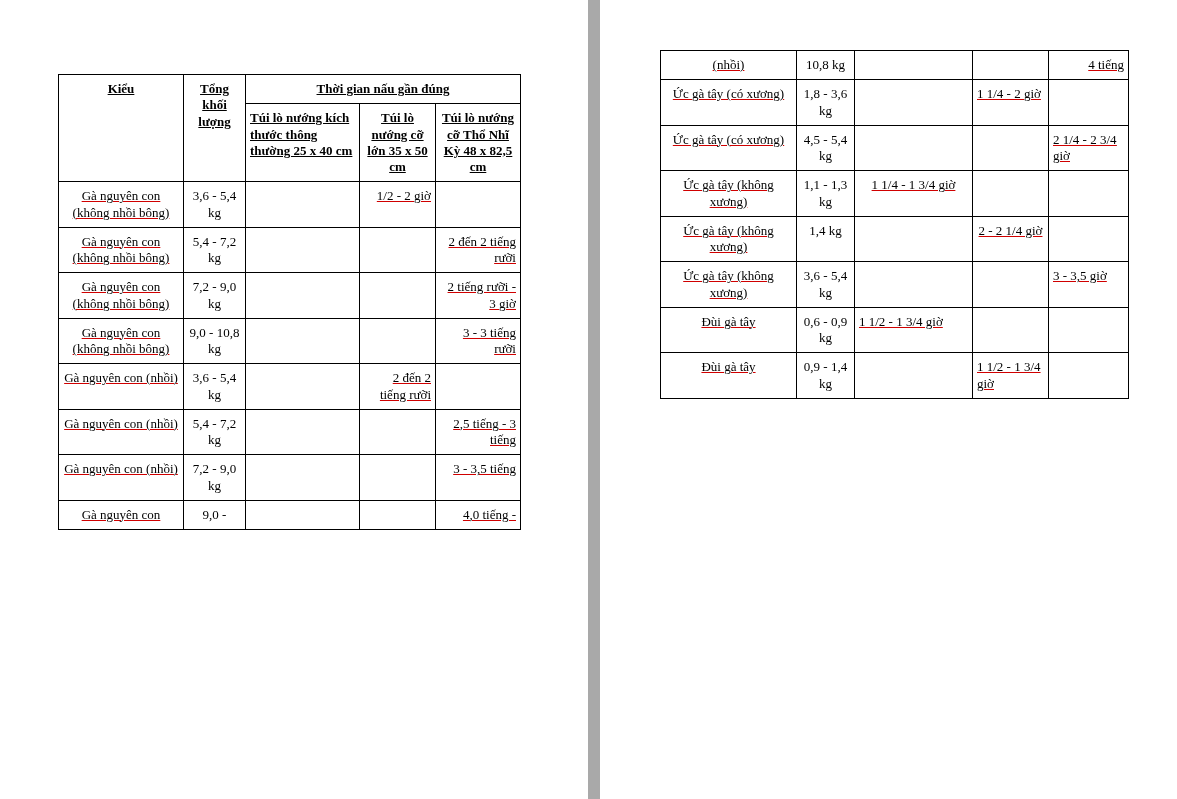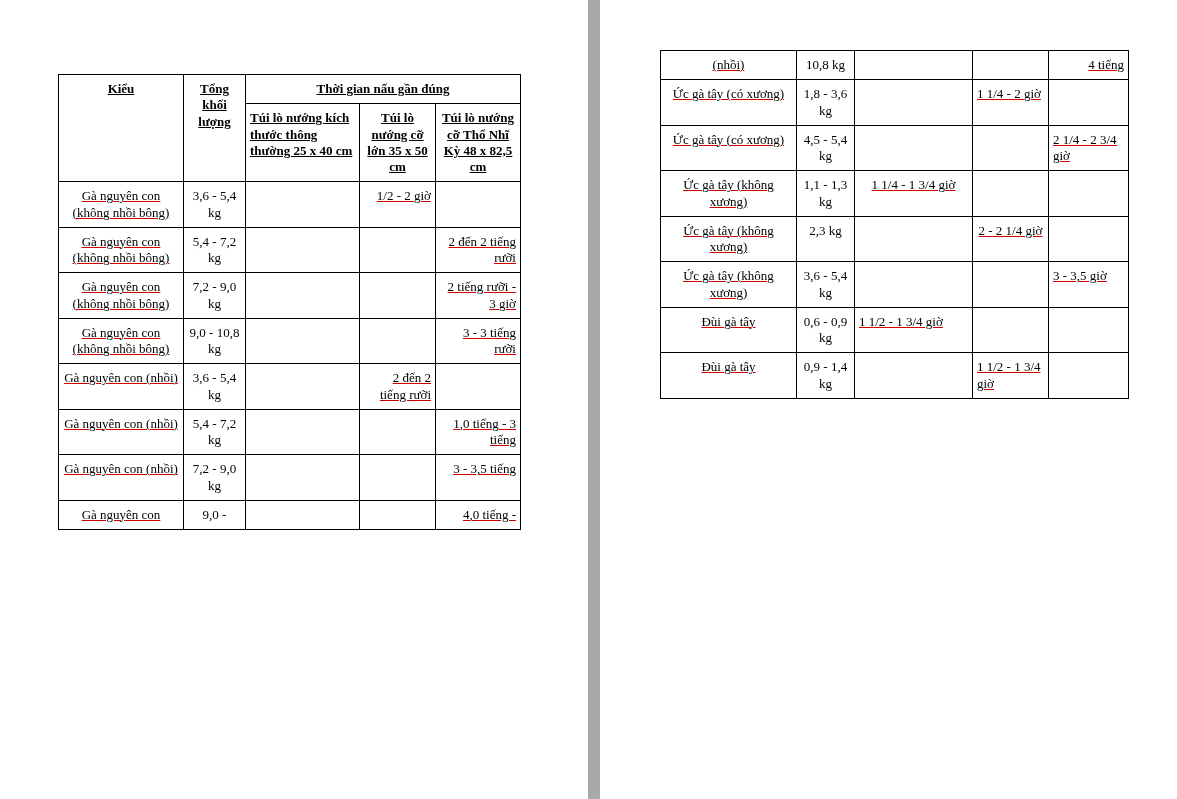--- a/index.html
+++ b/index.html
@@ -170,21 +170,21 @@
           <td class="cell-weight"><span>3,6 - 5,4 kg</span></td>
           <td class="cell-time"><span></span></td>
           <td class="cell-time"><span class="sq">2 đến 2 tiếng rưỡi</span></td>
           <td class="cell-time"><span></span></td>
         </tr>
         <tr>
           <td class="cell-type"><span class="sq">Gà nguyên con (nhồi)</span></td>
           <td class="cell-weight"><span>5,4 - 7,2 kg</span></td>
           <td class="cell-time"><span></span></td>
           <td class="cell-time"><span></span></td>
-          <td class="cell-time"><span class="sq">1,0 tiếng - 3 tiếng</span></td>
+          <td class="cell-time"><span class="sq">2,5 tiếng - 3 tiếng</span></td>
         </tr>
         <tr>
           <td class="cell-type"><span class="sq">Gà nguyên con (nhồi)</span></td>
           <td class="cell-weight"><span>7,2 - 9,0 kg</span></td>
           <td class="cell-time"><span></span></td>
           <td class="cell-time"><span></span></td>
           <td class="cell-time"><span class="sq">3 - 3,5 tiếng</span></td>
         </tr>
         <tr>
           <td class="cell-type"><span class="sq">Gà nguyên con</span></td>
@@ -234,21 +234,21 @@
         </tr>
         <tr>
           <td class="cell-type"><span class="sq">Ức gà tây (không  xương)</span></td>
           <td class="cell-weight"><span>1,1 - 1,3 kg</span></td>
           <td class="cell-time" style="text-align:center;"><span class="sq">1 1/4 - 1 3/4 giờ</span></td>
           <td class="cell-time"><span></span></td>
           <td class="cell-time"><span></span></td>
         </tr>
         <tr>
           <td class="cell-type"><span class="sq">Ức gà tây (không  xương)</span></td>
-          <td class="cell-weight"><span>2,3 kg</span></td>
+          <td class="cell-weight"><span>1,4 kg</span></td>
           <td class="cell-time"><span></span></td>
           <td class="cell-time" style="text-align:center;"><span class="sq">2 - 2 1/4 giờ</span></td>
           <td class="cell-time"><span></span></td>
         </tr>
         <tr>
           <td class="cell-type"><span class="sq">Ức gà tây (không  xương)</span></td>
           <td class="cell-weight"><span>3,6 - 5,4 kg</span></td>
           <td class="cell-time"><span></span></td>
           <td class="cell-time"><span></span></td>
           <td class="cell-time" style="text-align:left;"><span class="sq">3 - 3,5 giờ</span></td>

